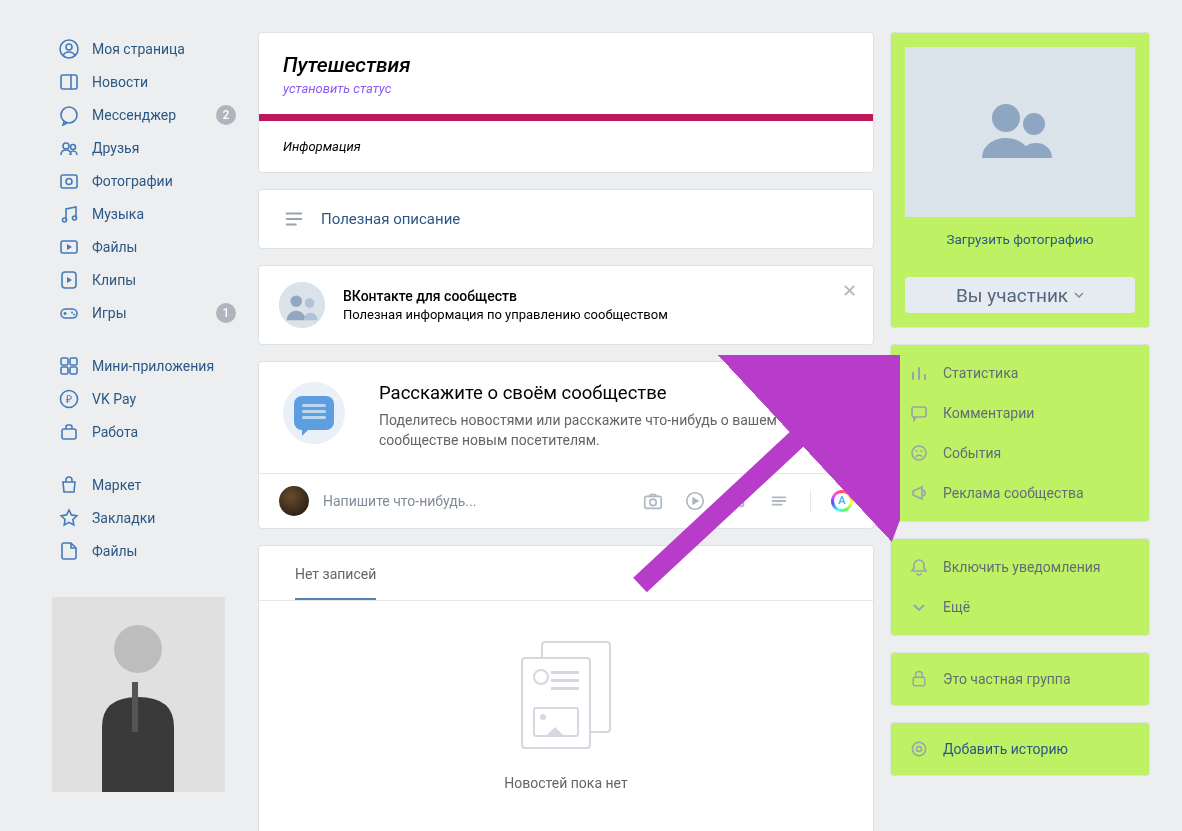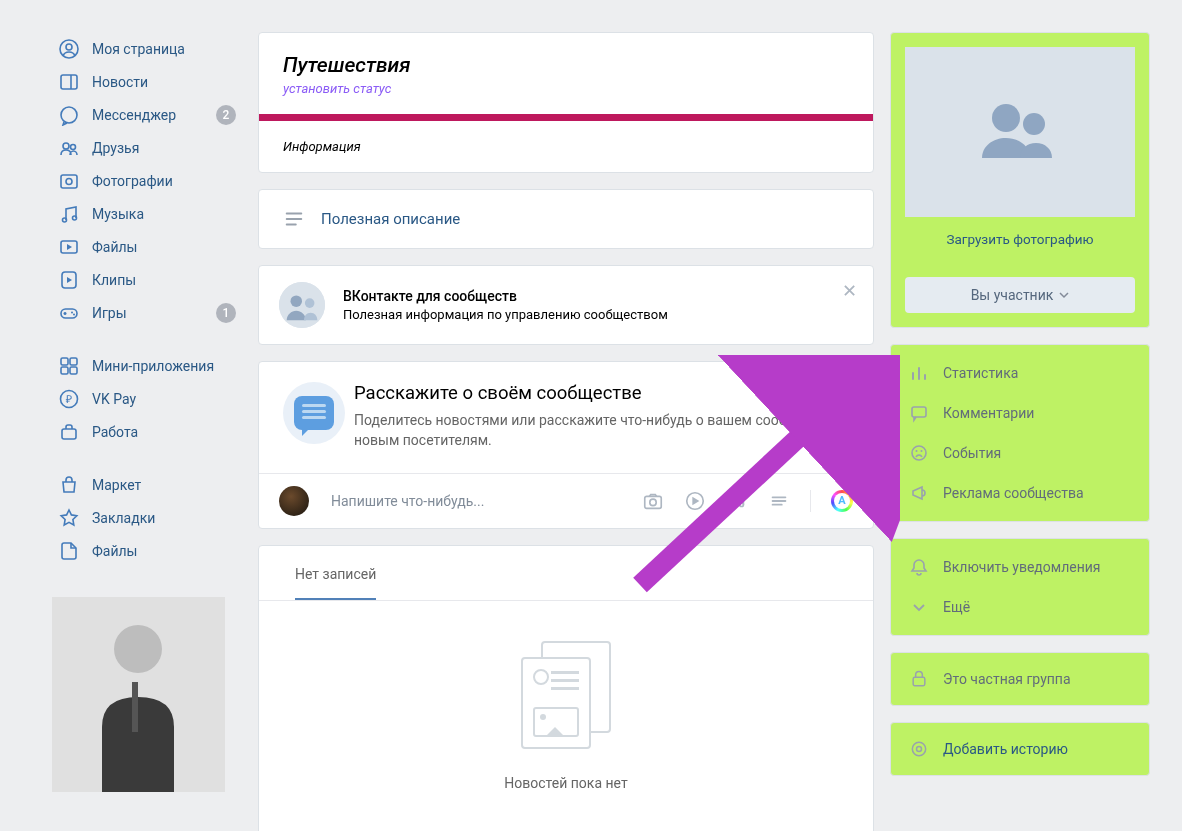--- a/index.html
+++ b/index.html
@@ -103,21 +103,21 @@
   }
   .promo-avatar svg { width: 46px; height: 46px; }
   .promo-title { font-size: 14px; font-weight: 500; color: #000; }
   .promo-sub { font-size: 13px; color: #000; margin-top: 3px; }
   .promo-close {
     position: absolute; top: 14px; right: 16px;
     color: #aeb7c2; cursor: pointer; font-size: 18px;
   }
   .tell-card { padding: 0; }
   .tell-top {
-    display: flex; gap: 9px;
+    display: flex; gap: 34px;
     padding: 20px 24px 22px;
     justify-content: center;
   }
   .tell-bubble {
     width: 62px; height: 62px; border-radius: 50%;
     background: #e9f0f8;
     display: flex; align-items: center; justify-content: center;
     flex-shrink: 0;
   }
   .tell-bubble-inner {
@@ -132,21 +132,21 @@
   .tell-bubble-inner::after {
     content:''; position:absolute; bottom:-6px; left:8px;
     border: 6px solid transparent; border-top-color:#5d9ee0; border-left-color:#5d9ee0;
   }
   .tell-title { font-size: 18.5px; color: #000; margin-bottom: 6px; }
   .tell-sub { font-size: 14px; color: #656565; line-height: 1.45; }
   .compose-row {
     border-top: 1px solid #e7e8ec;
     display: flex; align-items: center;
     padding: 12px 20px;
-    gap: 22px;
+    gap: 14px;
   }
   .compose-avatar {
     width: 30px; height: 30px; border-radius: 50%;
     background: radial-gradient(circle at 40% 35%, #6b4a2c 0%, #3a2a1a 60%, #1a1510 100%);
     flex-shrink:0;
   }
   .compose-placeholder { color: #818c99; font-size: 14px; flex: 1; }
   .compose-icons { display: flex; gap: 20px; align-items: center; color: #aeb7c2; }
   .compose-icons .ci { width: 22px; height: 22px; display:flex; align-items:center; justify-content:center; }
   .compose-divider { width:1px; height:22px; background:#e7e8ec; }
@@ -216,21 +216,21 @@
   }
   .upload-link {
     text-align:center; color:#2a5885; font-size:13.5px;
     padding: 14px 0 4px; cursor:pointer;
   }
   .member-btn {
     margin: 12px 14px 14px;
     height: 36px; border-radius:4px;
     background:#e5ebf1; color:#55677d;
     display:flex; align-items:center; justify-content:center;
-    font-size:14px; cursor:pointer; gap:6px;
+    font-size:19px; cursor:pointer; gap:6px;
   }
   .rcard.pad { padding: 8px 0; }
   .rmenu-item {
     display:flex; align-items:center;
     padding: 10px 18px;
     gap: 14px;
     font-size: 13.5px; color:#626d7a;
     cursor:pointer;
     position:relative;
   }

